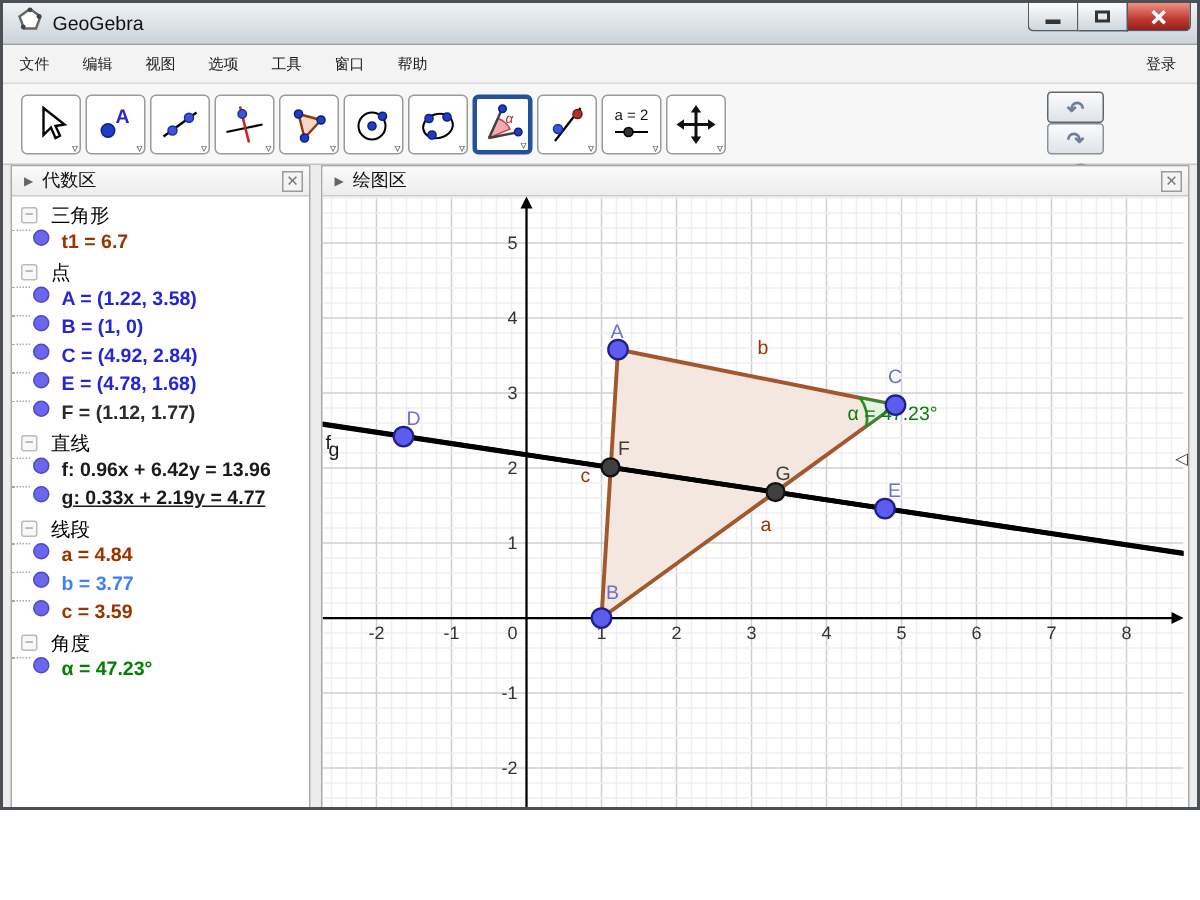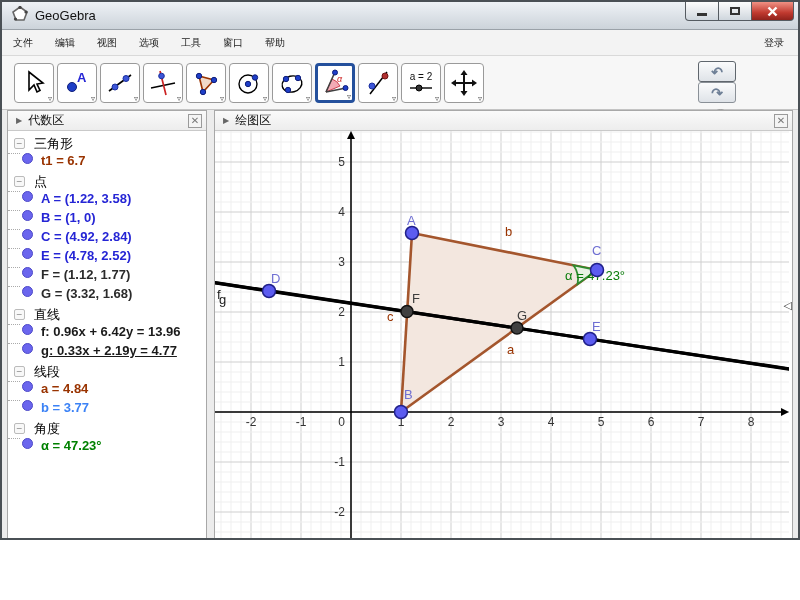--- a/index.html
+++ b/index.html
@@ -266,31 +266,26 @@
             <span class="txt" style="color: rgb(37, 37, 213);">B = (1, 0)</span>
           </div>
           <div class="ag-item">
             <span class="dots"></span>
             <span class="bullet"></span>
             <span class="txt" style="color: rgb(37, 37, 213);">C = (4.92, 2.84)</span>
           </div>
           <div class="ag-item">
             <span class="dots"></span>
             <span class="bullet"></span>
-            <span class="txt" style="color: rgb(37, 37, 213);">E = (4.78, 2.52)</span>
+            <span class="txt" style="color: rgb(37, 37, 213);">E = (4.78, 1.68)</span>
           </div>
           <div class="ag-item">
             <span class="dots"></span>
             <span class="bullet"></span>
             <span class="txt" style="color: rgb(43, 43, 43);">F = (1.12, 1.77)</span>
-          </div>
-          <div class="ag-item">
-            <span class="dots"></span>
-            <span class="bullet"></span>
-            <span class="txt" style="color: rgb(43, 43, 43);">G = (3.32, 1.68)</span>
           </div>
           <div class="ag-group">
             <span class="minus">−</span>
             <span>直线</span>
           </div>
           <div class="ag-item">
             <span class="dots"></span>
             <span class="bullet"></span>
             <span class="txt" style="color: rgb(26, 26, 26);">f: 0.96x + 6.42y = 13.96</span>
           </div>
@@ -305,20 +300,25 @@
           </div>
           <div class="ag-item">
             <span class="dots"></span>
             <span class="bullet"></span>
             <span class="txt" style="color: rgb(153, 51, 0);">a = 4.84</span>
           </div>
           <div class="ag-item">
             <span class="dots"></span>
             <span class="bullet"></span>
             <span class="txt" style="color: #3b82f6;">b = 3.77</span>
+          </div>
+          <div class="ag-item">
+            <span class="dots"></span>
+            <span class="bullet"></span>
+            <span class="txt" style="color: rgb(153, 51, 0);">c = 3.59</span>
           </div>
           <div class="ag-group">
             <span class="minus">−</span>
             <span>角度</span>
           </div>
           <div class="ag-item">
             <span class="dots"></span>
             <span class="bullet"></span>
             <span class="txt" style="color: rgb(0, 128, 0);">α = 47.23°</span>
           </div>

